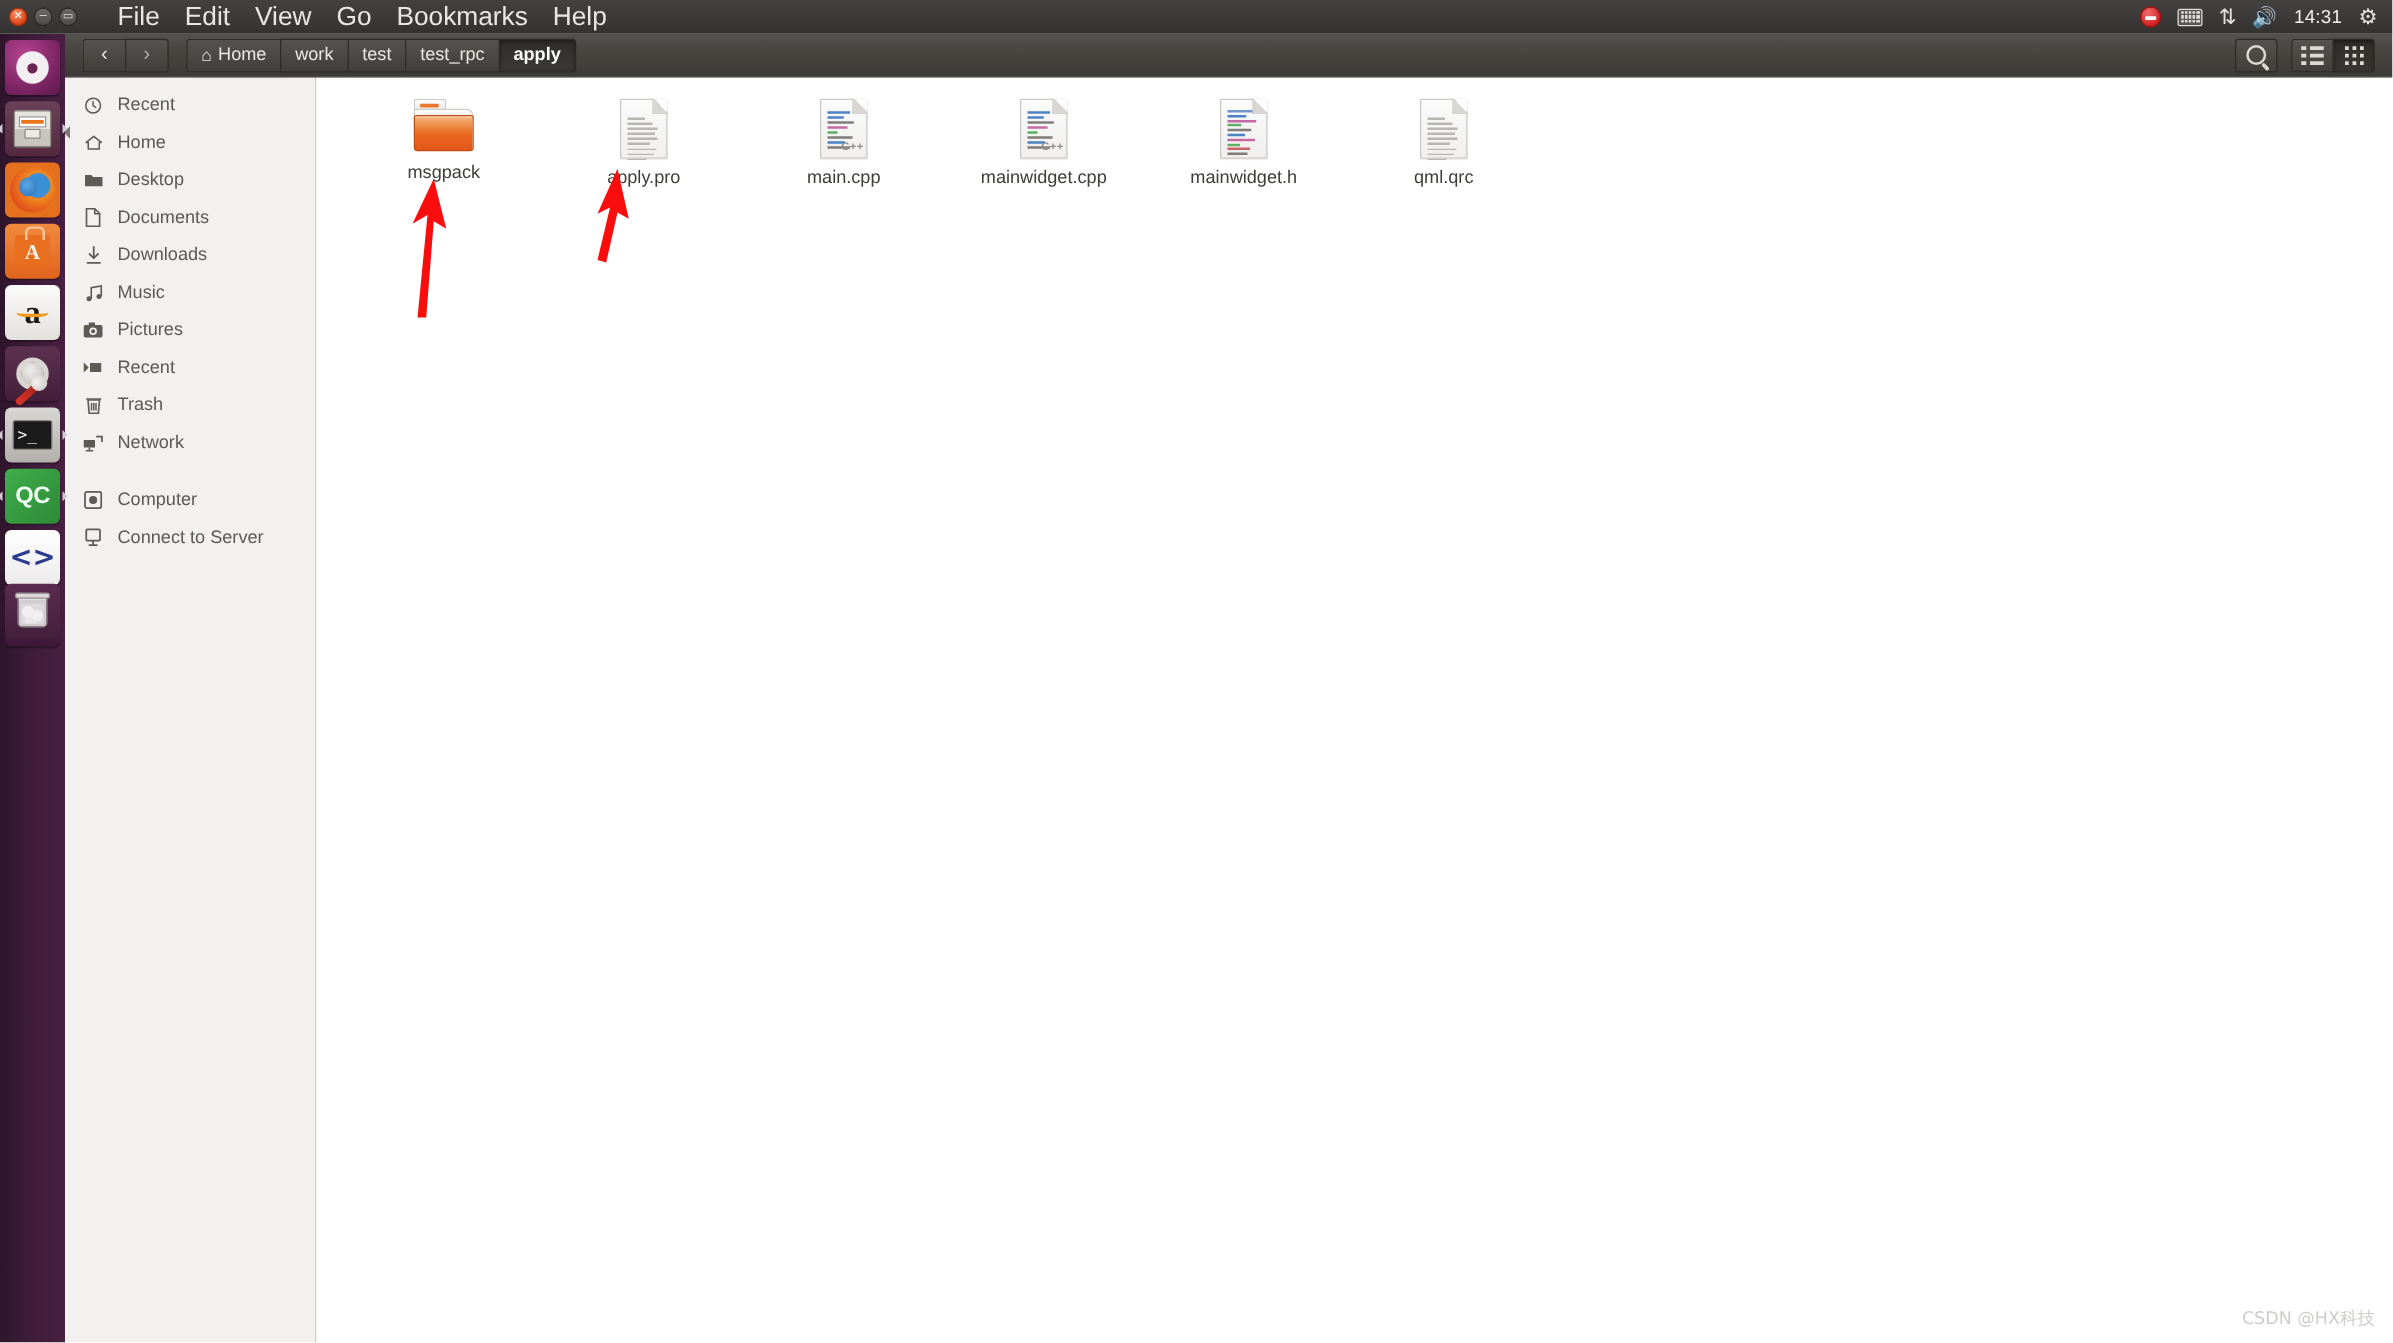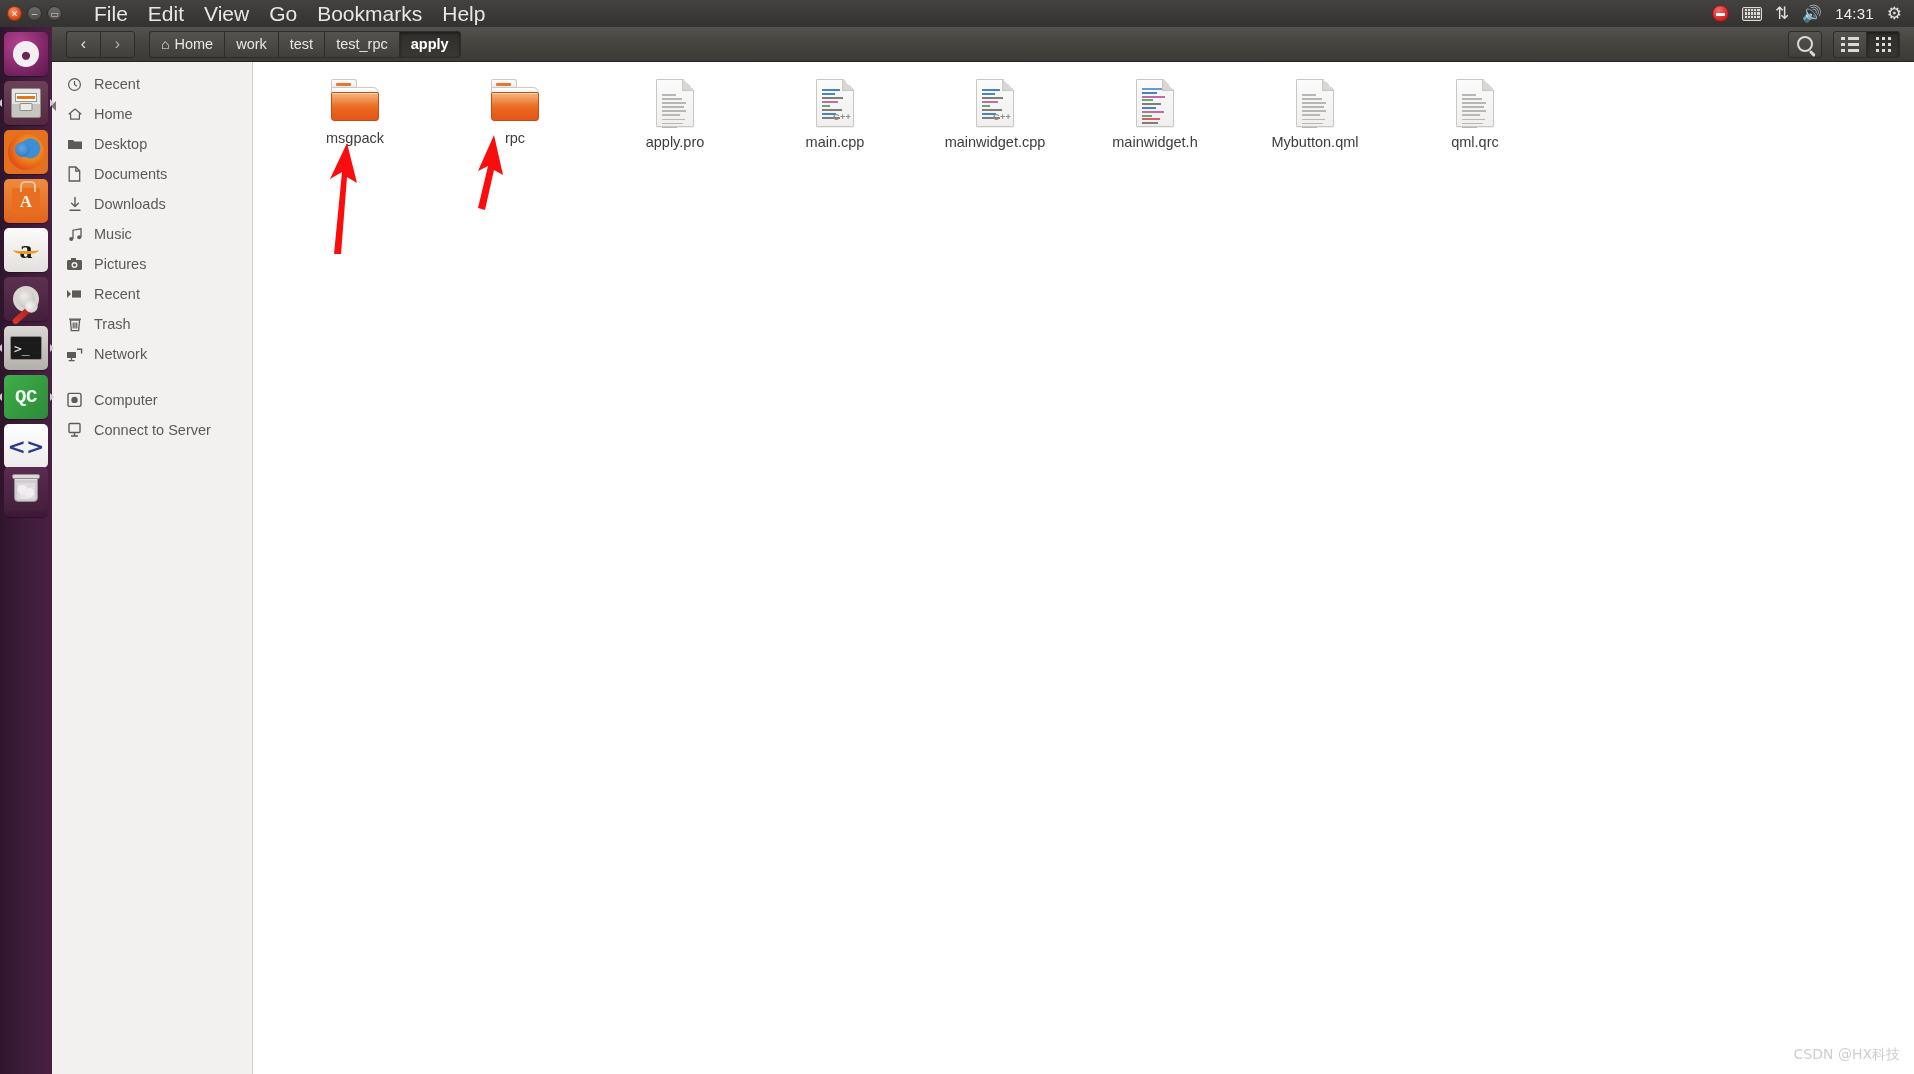--- a/index.html
+++ b/index.html
@@ -95,21 +95,21 @@
       border:4px solid #d9d6d2; box-sizing:border-box; position:relative;}
   .wrench { position:absolute; left:6px; bottom:4px; width:27px; height:6px; background:linear-gradient(to right,#d8352a,#a41f17);
       transform: rotate(-42deg); border-radius:3px; }
   .wrench::after{content:"";position:absolute;right:-4px;top:-4px;width:13px;height:13px;border-radius:50%;
       background:radial-gradient(circle at 40% 35%,#f4f3f1,#c3c0bc);}
 
   .ic-term { background: linear-gradient(to bottom,#d9d7d4,#b3b0ac); }
   .ic-term .scr { width:32px;height:24px;background:#1b1b1b;border:1px solid #8b8885; border-radius:2px;
       color:#f2f0ee; font-family:"DejaVu Sans Mono", monospace; font-size:13px; display:flex; align-items:center; padding-left:3px; box-sizing:border-box;}
 
-  .ic-qc { background: linear-gradient(135deg,#3fae4a,#2d8a38); font-family: Liberation Mono, monospace; }
+  .ic-qc { background: linear-gradient(135deg,#3fae4a,#2d8a38); }
   .ic-qc span { color:#f2fff4; font-size:19px; font-weight:bold; letter-spacing:-.5px; }
 
   .ic-code { background: linear-gradient(to bottom,#ffffff,#eceaea); }
   .ic-code span { color:#2b3c8e; font-size:22px; font-weight:bold; font-family:"DejaVu Sans", sans-serif; }
 
   .ic-vscode { background: linear-gradient(to bottom,#5c2a52,#3e1838); }
   .ic-vscode .vs { width:30px;height:30px;position:relative; }
   .ic-vscode .vs::before{content:"";position:absolute;right:2px;top:0;width:12px;height:30px;
       background:linear-gradient(to bottom,#3aa7e8,#1f7ec2); clip-path: polygon(100% 0,100% 100%,0 72%,0 28%);}
   .ic-vscode .vs::after{content:"";position:absolute;left:2px;top:6px;width:22px;height:18px;
@@ -507,28 +507,20 @@
       <div class="item">
         <div class="folder">
             <div class="tab"></div>
             <div class="lip"></div>
             <div class="body"></div>
           </div>
         <div class="nm">msgpack</div>
       </div>
 
 
-      <div class="item">
-        <div class="folder">
-            <div class="tab"></div>
-            <div class="lip"></div>
-            <div class="body"></div>
-          </div>
-        <div class="nm">rpc</div>
-      </div>
 
       <div class="item">
         <div class="doc">
           <div class="fold"></div>
           <div class="lines">
             <i style="width:55%"></i>
               <i style="width:80%"></i>
               <i style="width:95%"></i>
               <i style="width:88%"></i>
             <i style="width:95%"></i>
@@ -590,53 +582,36 @@
               <i style="width:55%;background:#4a83c4"></i>
             <i style="width:88%;background:#c46ba6"></i>
               <i style="width:40%;background:#5fae63"></i>
             <i style="width:70%;background:#d1606a"></i>
               <i style="width:62%;background:#7f7d7a"></i>
           </div>
         </div>
         <div class="nm">mainwidget.h</div>
       </div>
 
+
       <div class="item">
         <div class="doc">
           <div class="fold"></div>
           <div class="lines">
             <i style="width:55%"></i>
               <i style="width:80%"></i>
               <i style="width:95%"></i>
               <i style="width:88%"></i>
             <i style="width:95%"></i>
               <i style="width:70%"></i>
               <i style="width:92%"></i>
               <i style="width:85%"></i>
               <i style="width:60%"></i>
           </div>
         </div>
-        <div class="nm">Mybutton.qml</div>
-      </div>
-
-      <div class="item">
-        <div class="doc">
-          <div class="fold"></div>
-          <div class="lines">
-            <i style="width:55%"></i>
-              <i style="width:80%"></i>
-              <i style="width:95%"></i>
-              <i style="width:88%"></i>
-            <i style="width:95%"></i>
-              <i style="width:70%"></i>
-              <i style="width:92%"></i>
-              <i style="width:85%"></i>
-              <i style="width:60%"></i>
-          </div>
-        </div>
         <div class="nm">qml.qrc</div>
       </div>
 
     </div>
   </div>
 
   <svg class="arrow-layer" viewBox="0 0 1914 1074">
     <g>
       <path d="M334 254 L342 172 L330 179 L347 143 L357 183 L347 177 L341 254 Z" fill="#fb0d0d"></path>
     </g>

